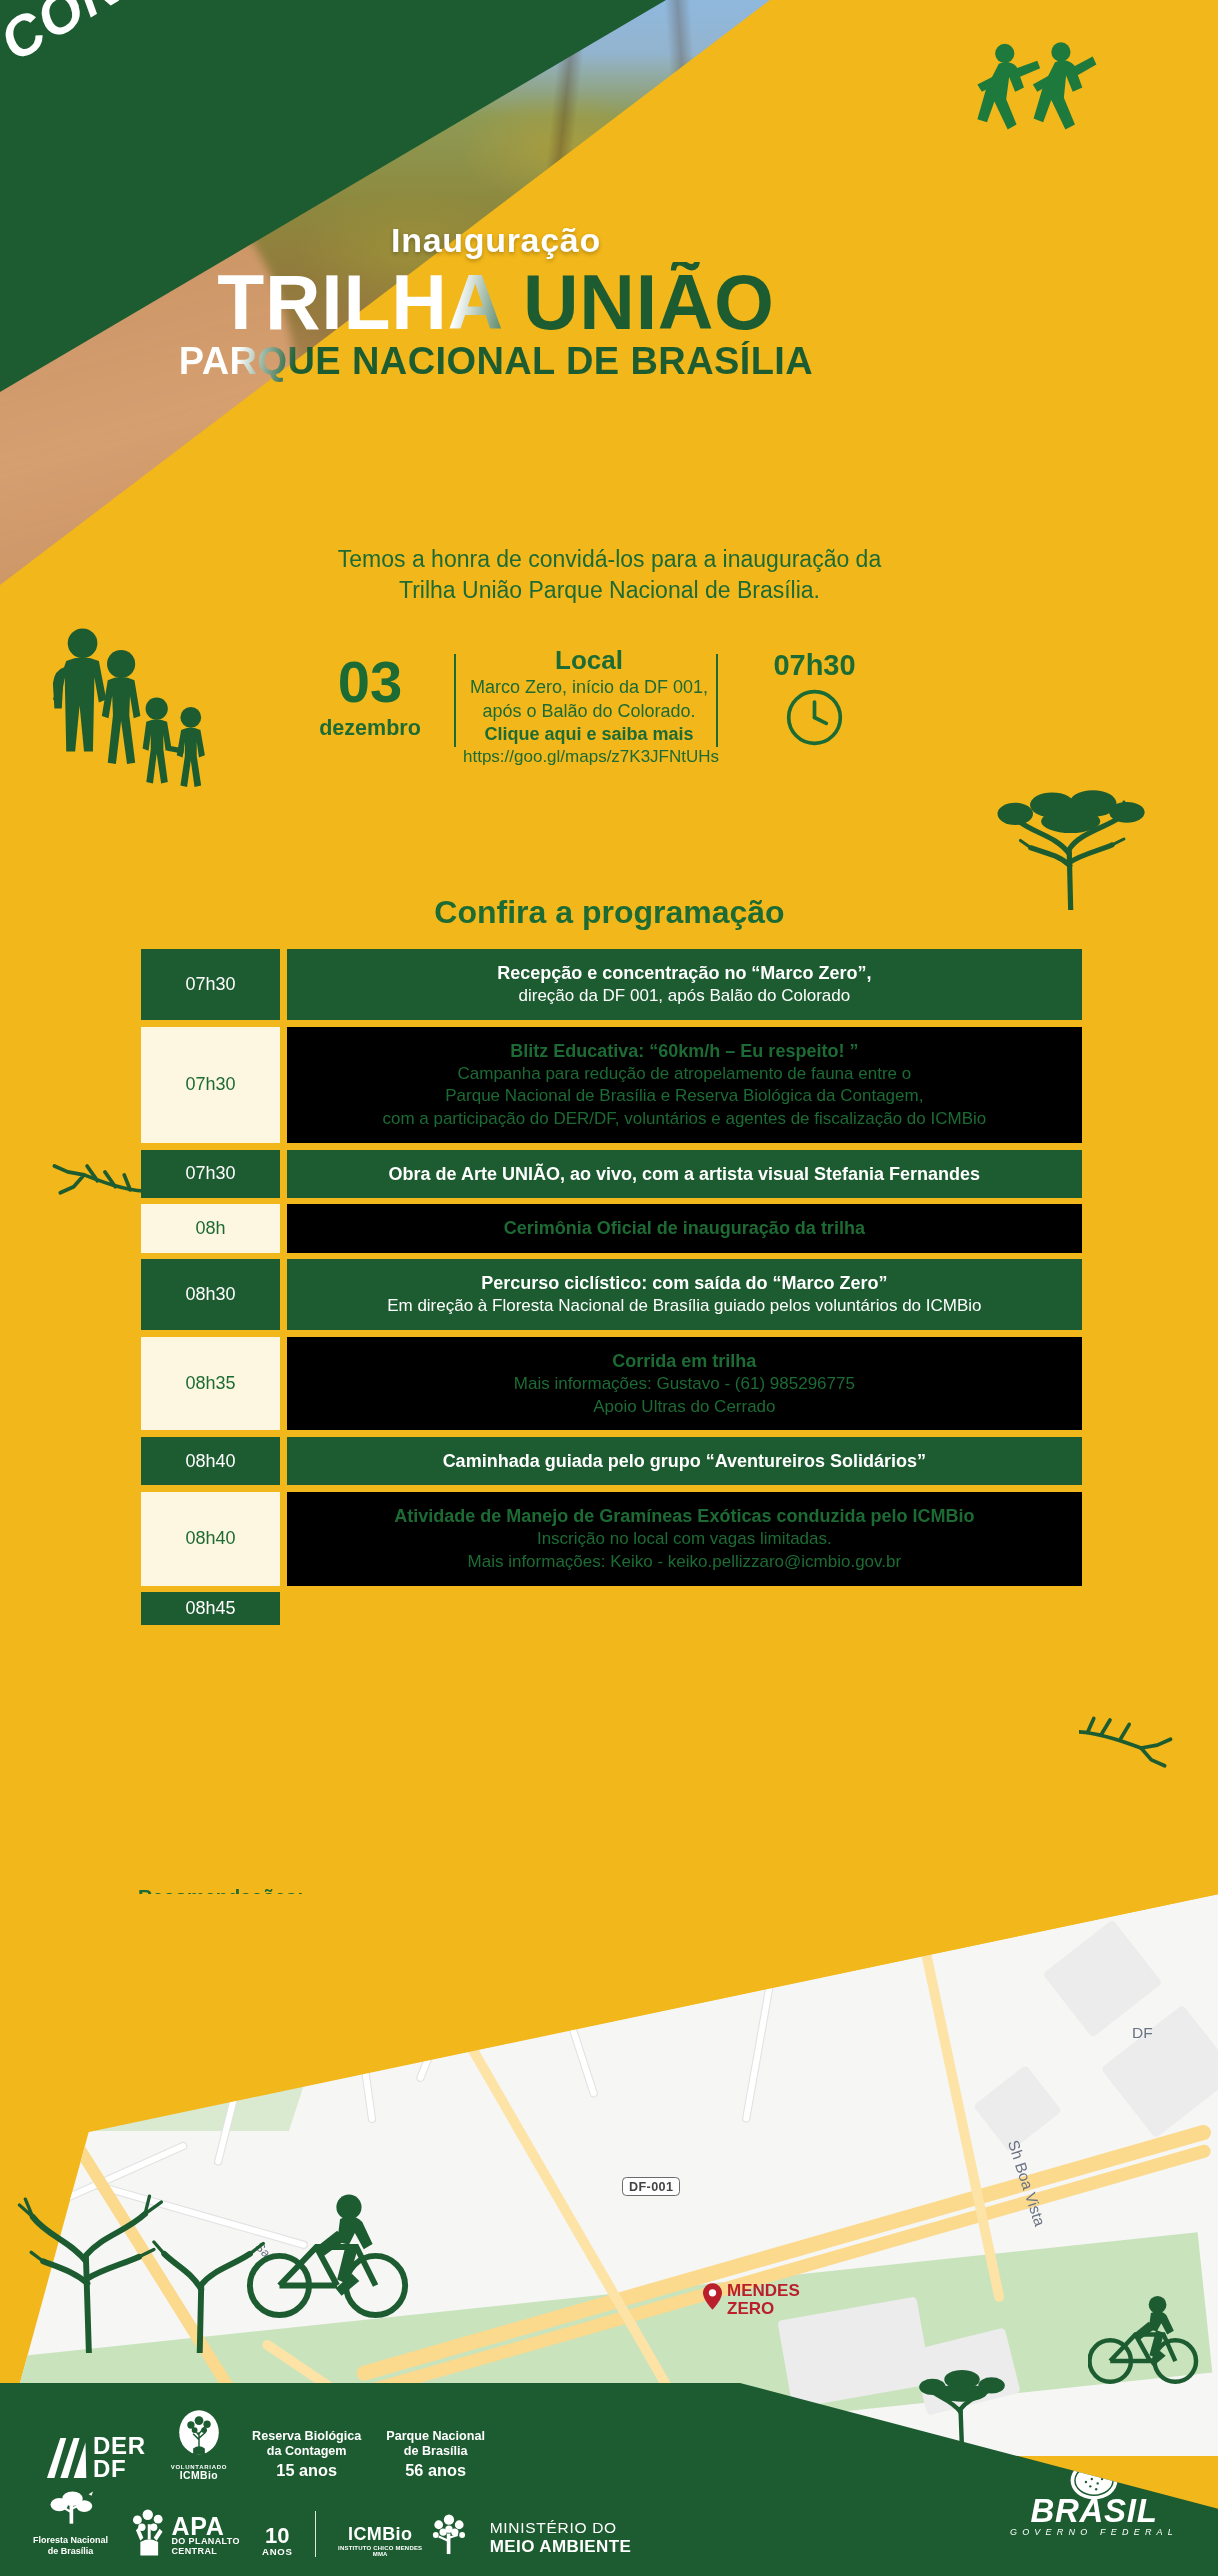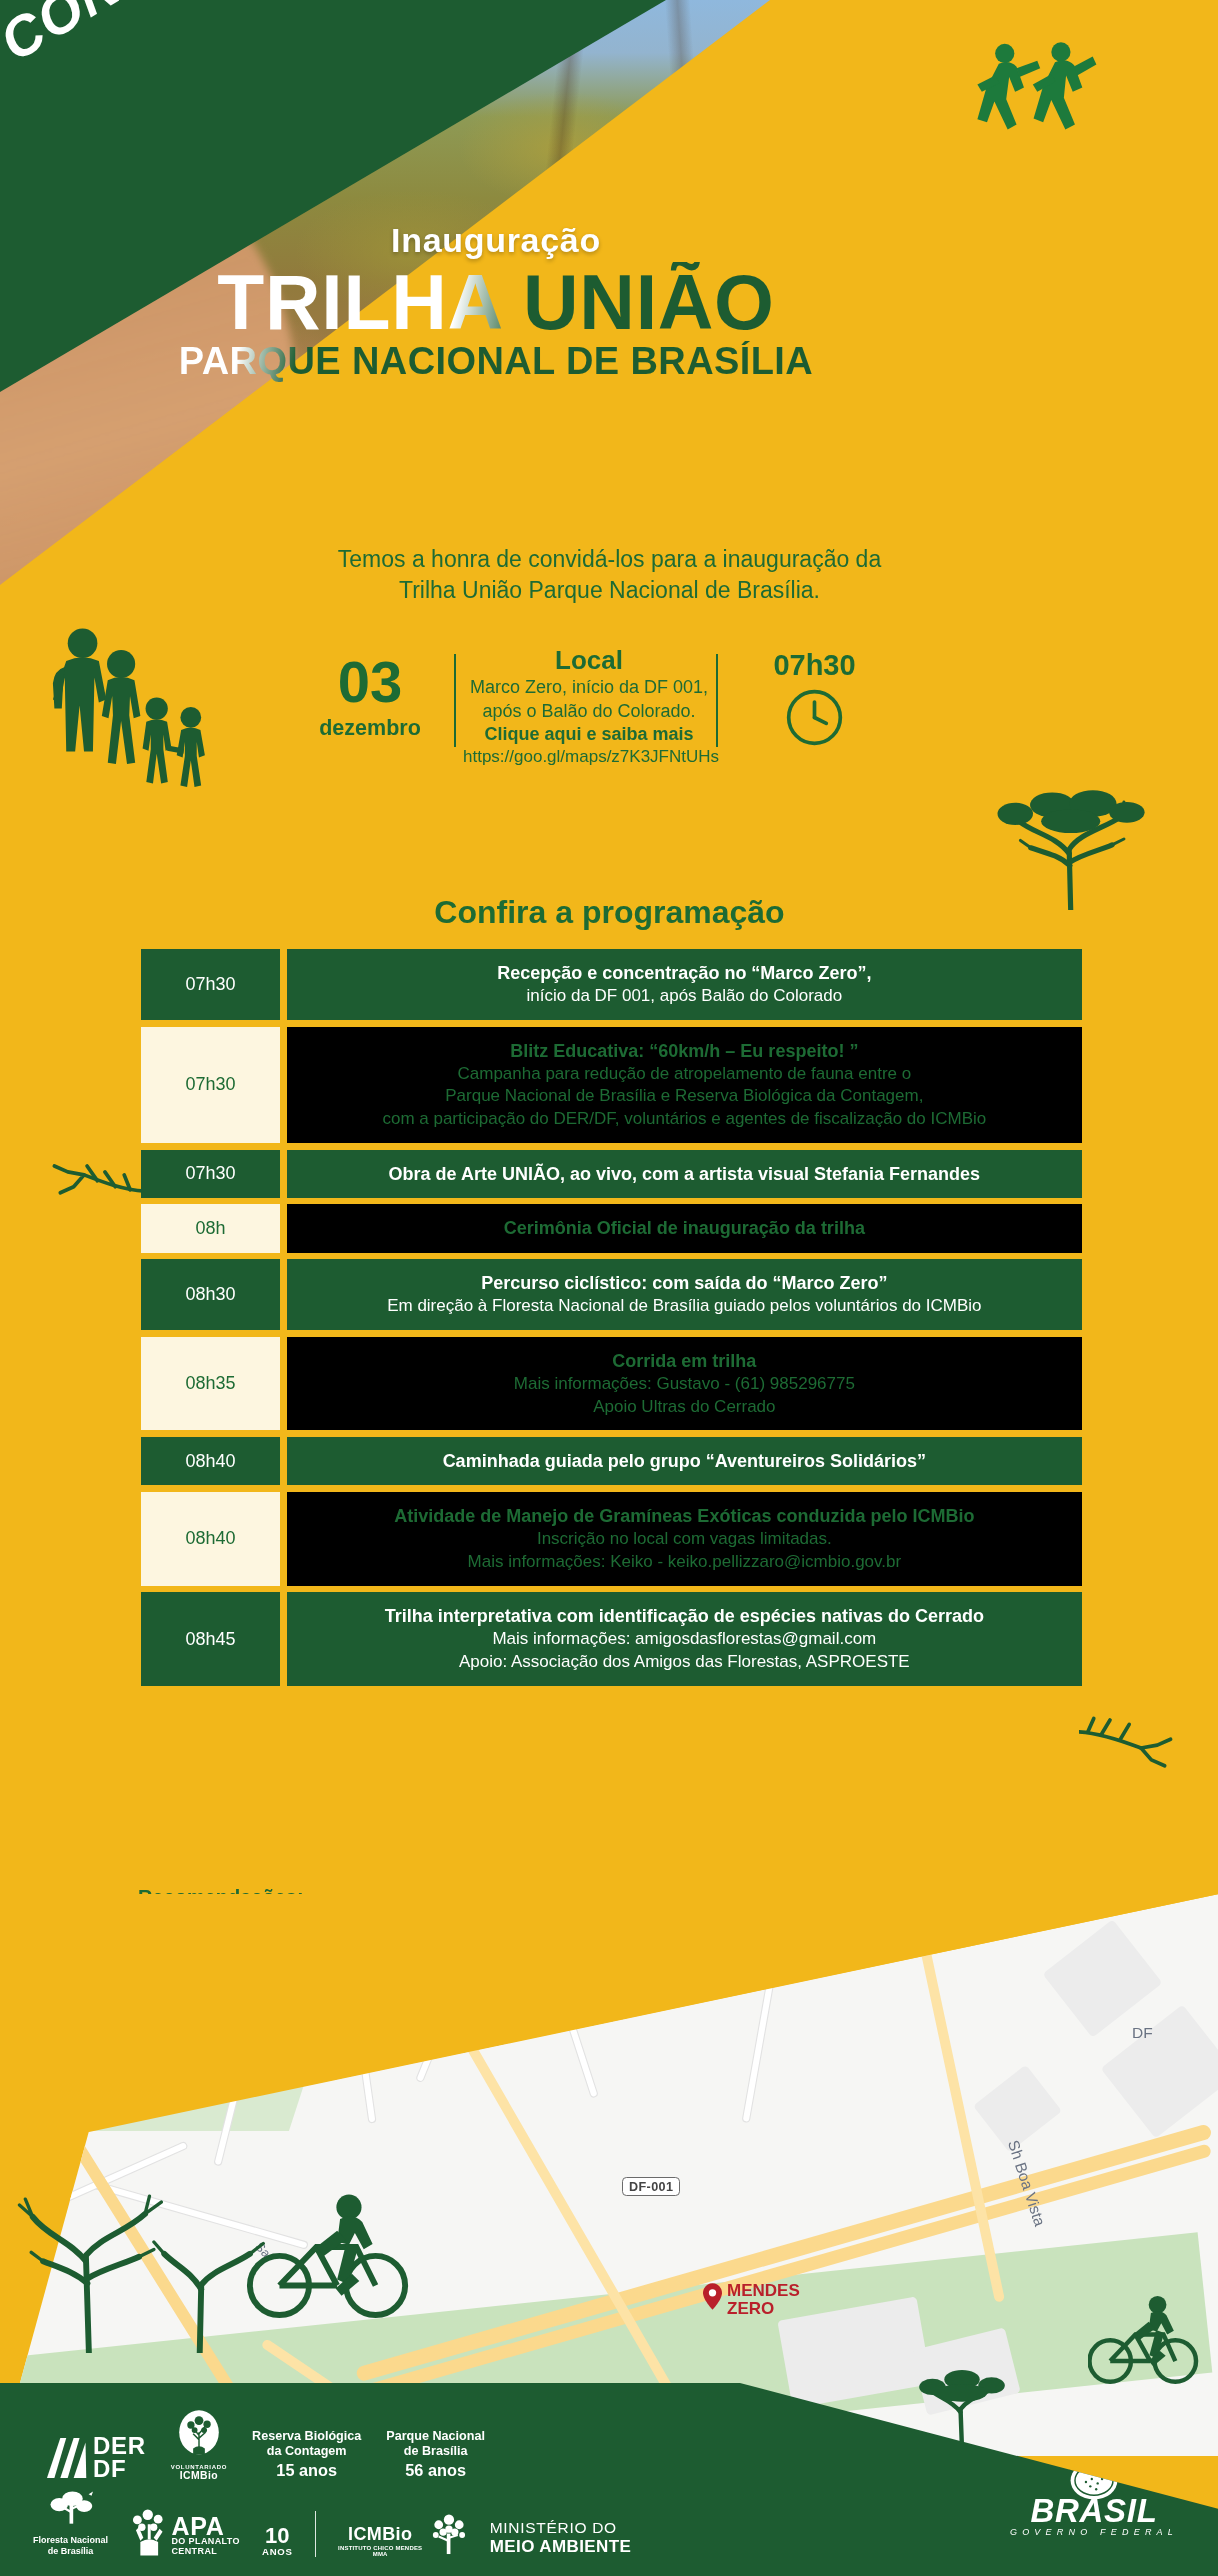--- a/index.html
+++ b/index.html
@@ -560,21 +560,21 @@
       <path d="M0 40 C30 42 58 52 84 62"></path>
       <path d="M30 44 L42 24 M56 50 L68 30 M12 40 L20 22 M84 62 L106 58 M84 62 L98 78 M106 58 L124 50 M98 78 L116 86"></path>
     </g>
   </svg>
 
   <div class="sched" id="sched">
       <div class="srow green">
         <div class="stime">07h30</div>
         <div class="sdesc">
           <div class="sline b">Recepção e concentração no “Marco Zero”,</div>
-          <div class="sline">início da DF 001, após Balão do Colorado</div>
+          <div class="sline">direção da DF 001, após Balão do Colorado</div>
         </div>
       </div>
       <div class="srow cream">
         <div class="stime">07h30</div>
         <div class="sdesc">
           <div class="sline b">Blitz Educativa: “60km/h – Eu respeito! ”</div>
           <div class="sline">Campanha para redução de atropelamento de fauna entre o</div>
           <div class="sline">Parque Nacional de Brasília e Reserva Biológica da Contagem,</div>
           <div class="sline">com a participação do DER/DF, voluntários e agentes de fiscalização do ICMBio</div>
         </div>
@@ -615,25 +615,20 @@
       <div class="srow cream">
         <div class="stime">08h40</div>
         <div class="sdesc">
           <div class="sline b">Atividade de Manejo de Gramíneas Exóticas conduzida pelo ICMBio</div>
           <div class="sline">Inscrição no local com vagas limitadas.</div>
           <div class="sline">Mais informações: Keiko - keiko.pellizzaro@icmbio.gov.br</div>
         </div>
       </div>
       <div class="srow green">
         <div class="stime">08h45</div>
-        <div class="sdesc">
-          <div class="sline b">Trilha interpretativa com identificação de espécies nativas do Cerrado</div>
-          <div class="sline">Mais informações: amigosdasflorestas@gmail.com</div>
-          <div class="sline">Apoio: Associação dos Amigos das Florestas, ASPROESTE</div>
-        </div>
       </div>
     </div>
 
   <div class="recs">
     <div class="recs-title">Recomendações:</div>
     <div id="recs-list">
         <div class="rec-line">• Roupas, chapéus/bonés e calçados apropriados para a prática de atividade física</div>
         <div class="rec-line">• Uso de protetor solar e repelente</div>
         <div class="rec-line">• Levar garrafinhas com água e lanches leves</div>
         <div class="rec-line">• Ressaltamos que é importante programar o seu retorno previamente, pois</div>

